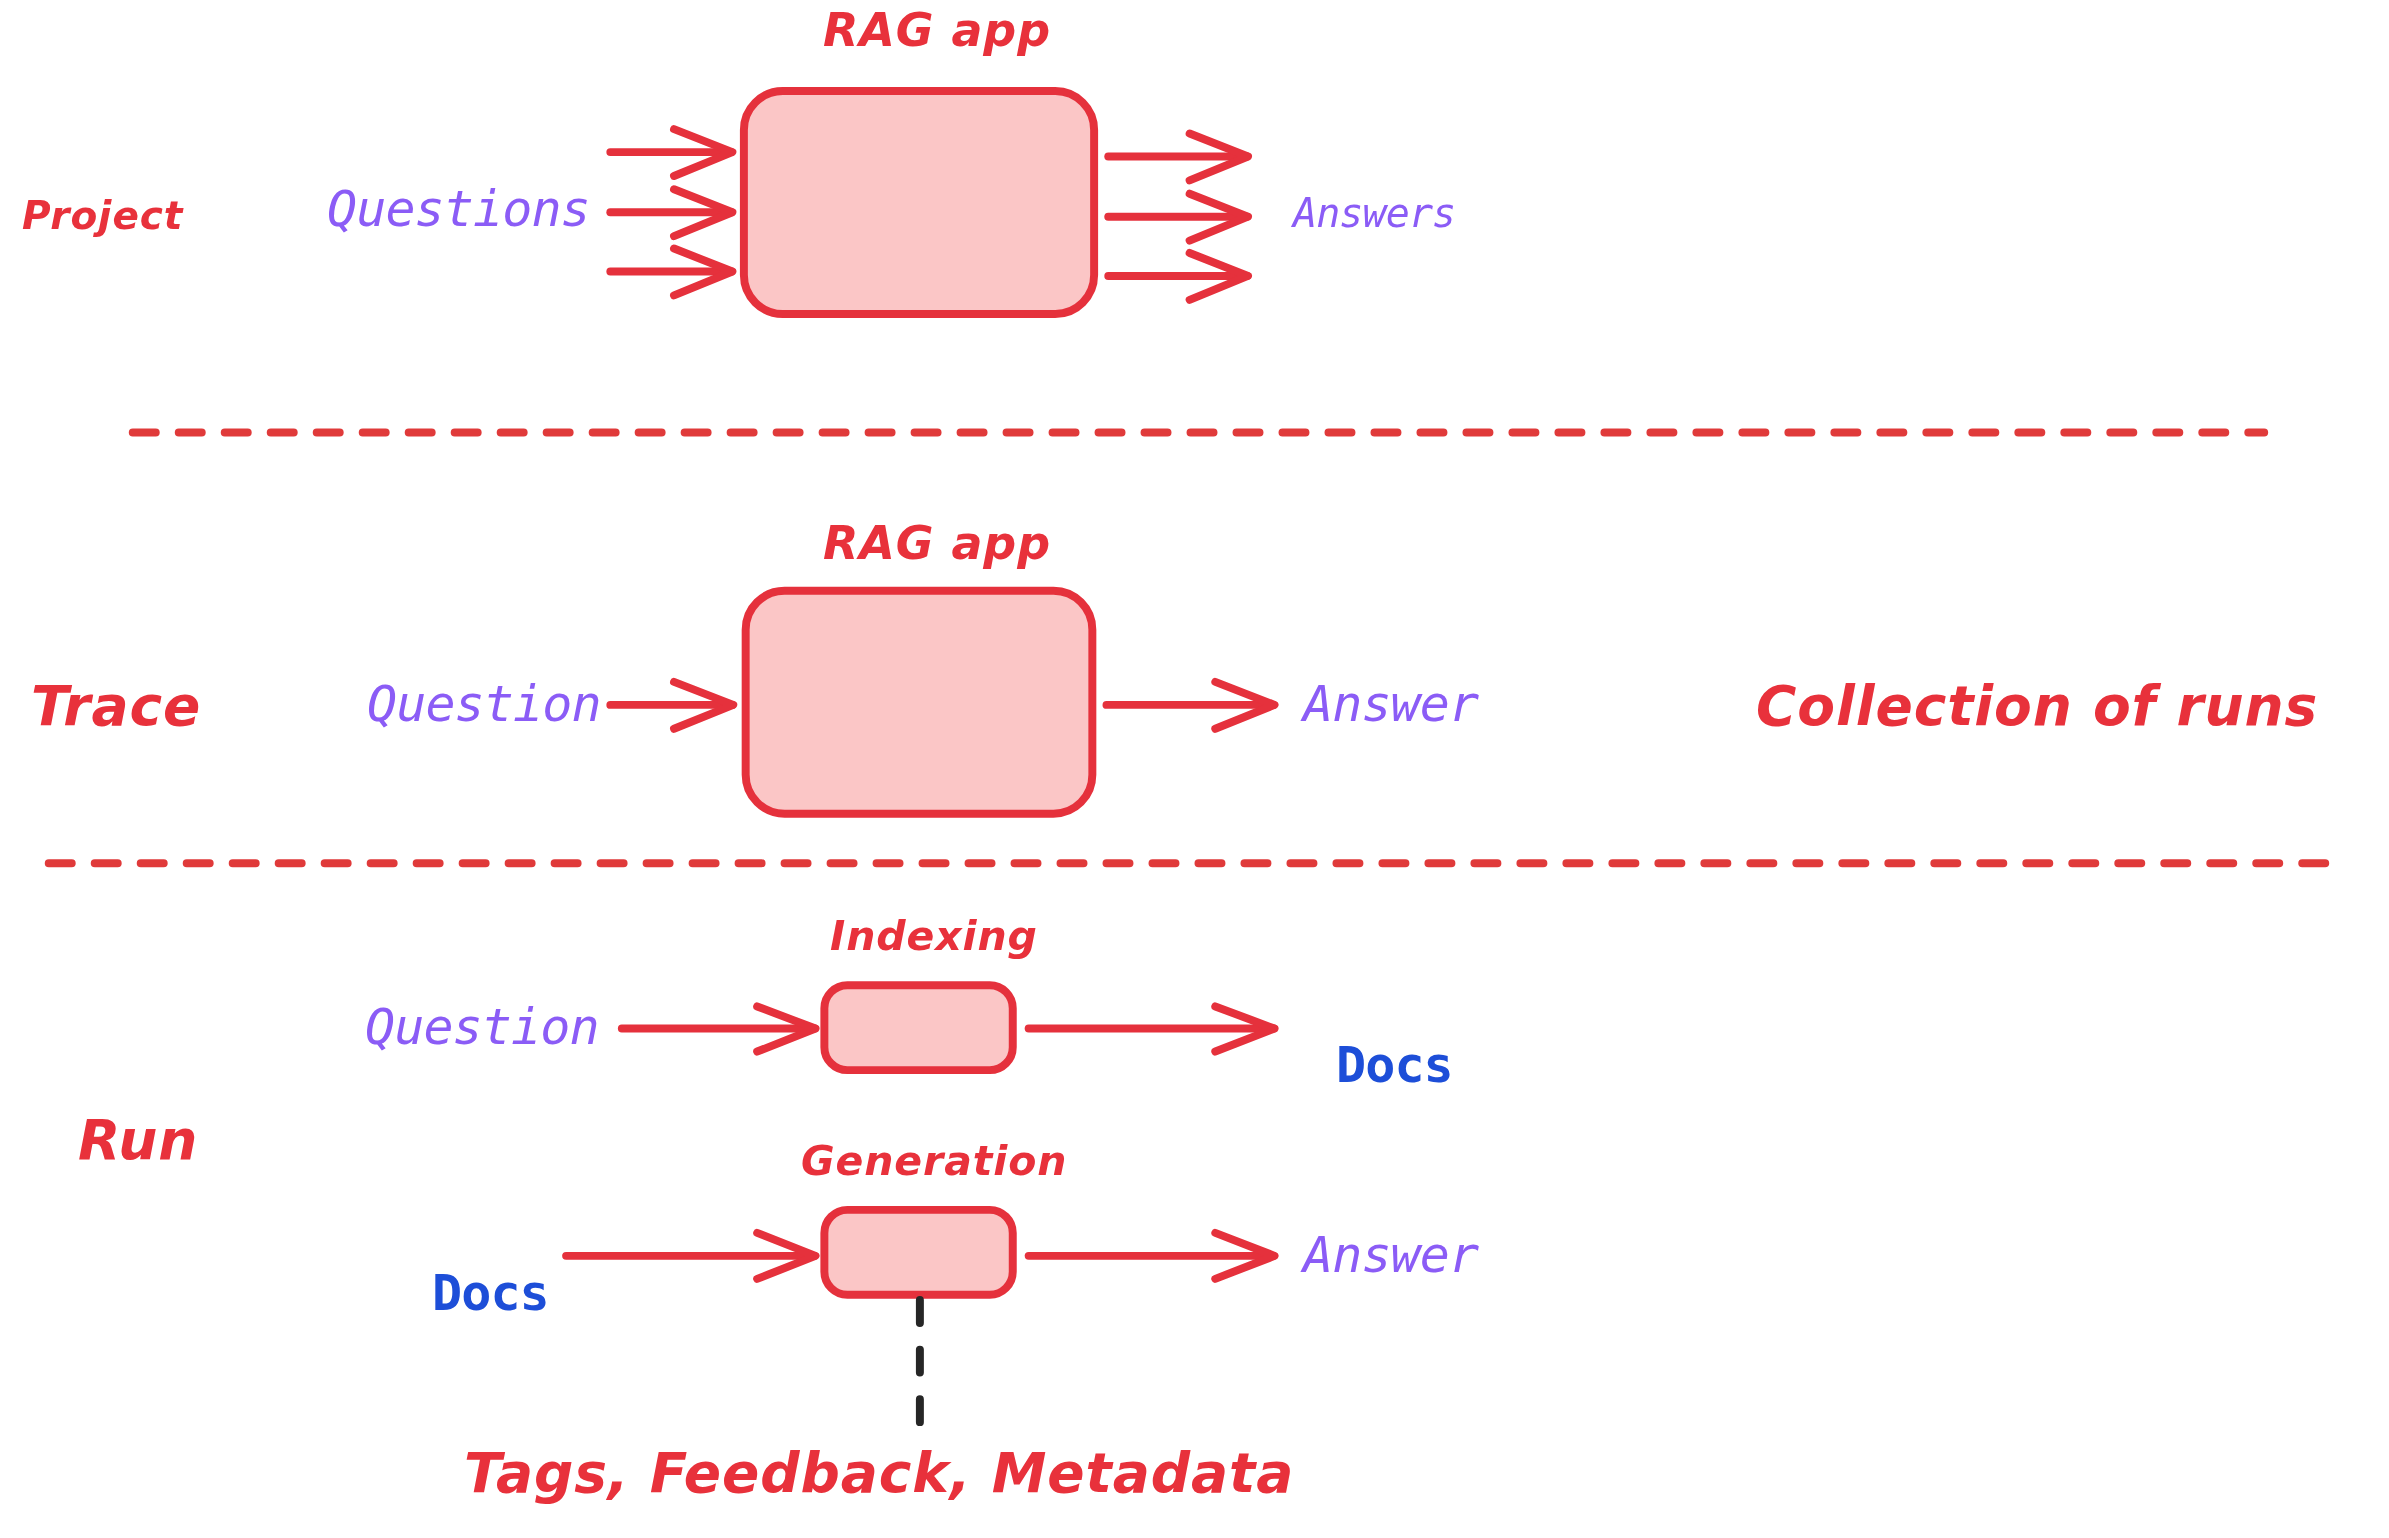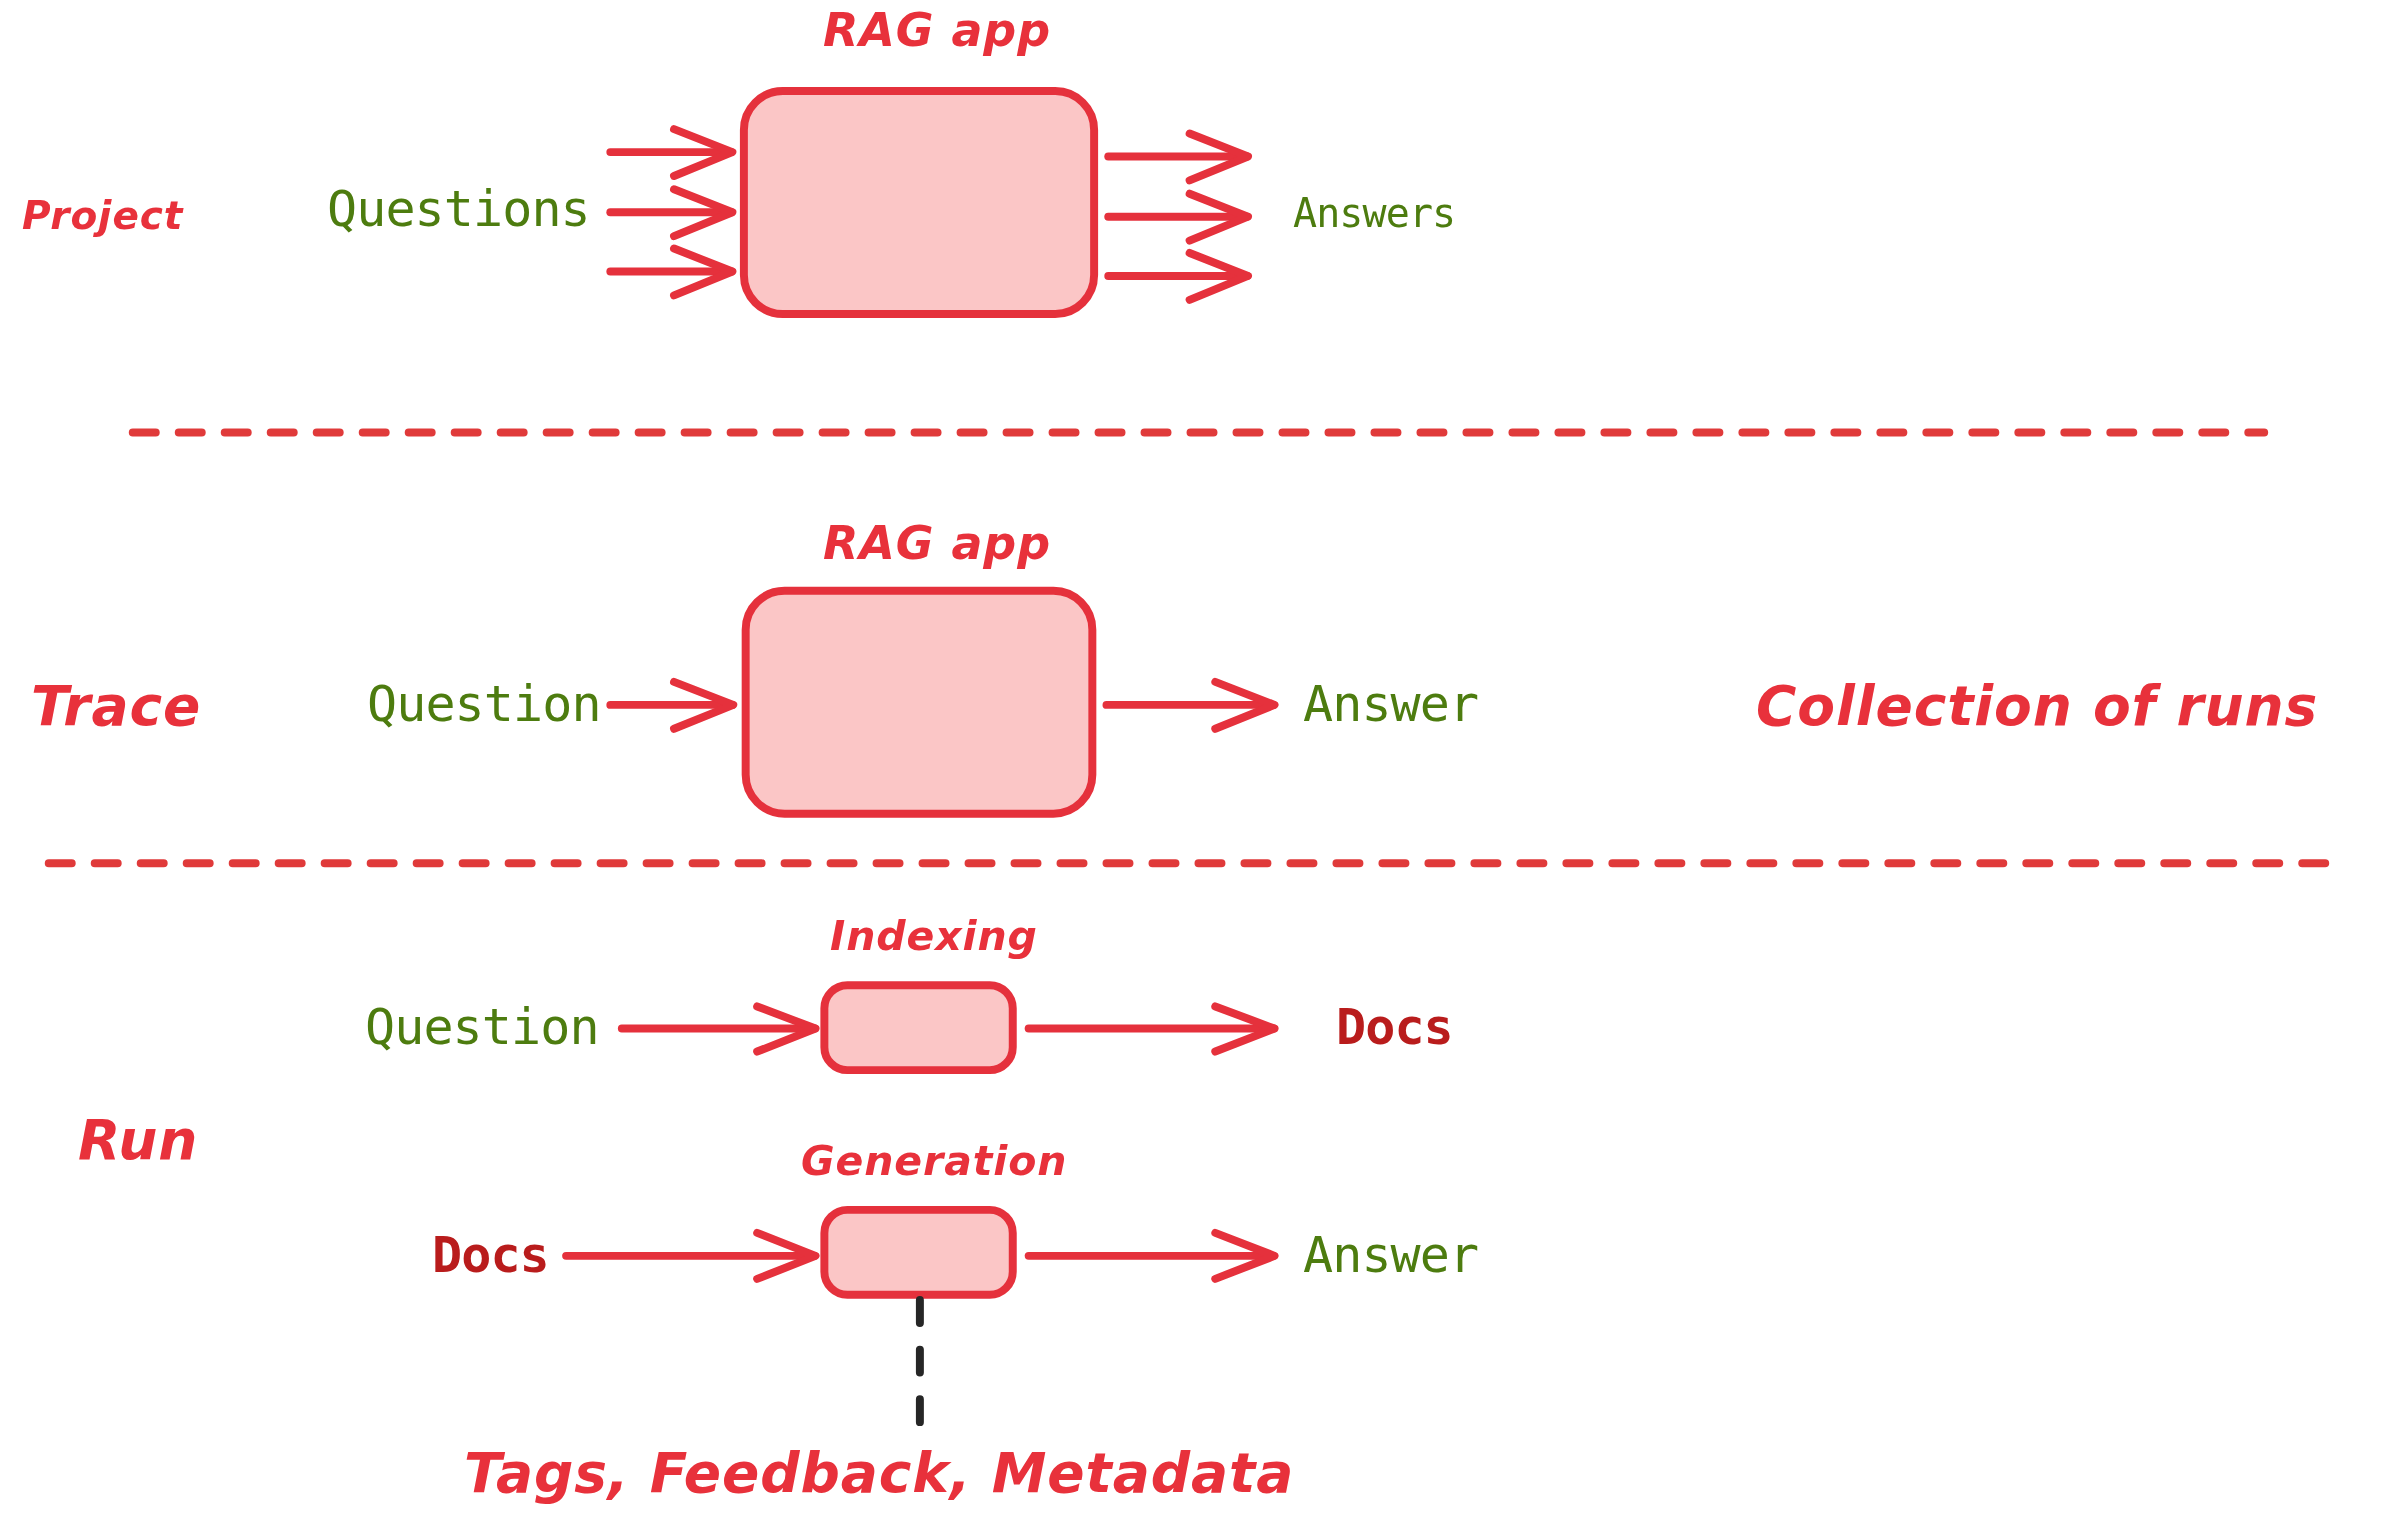--- a/index.html
+++ b/index.html
@@ -36,29 +36,31 @@
   .hand {
     font-family: "DejaVu Sans", sans-serif;
     color: #E8313B;
     font-weight: 700;
     font-style: italic;
     letter-spacing: 0.9px;
   }
   
   .mono {
     font-family: "DejaVu Sans Mono", monospace;
-    color: #4d7c0f;
+    color: #8b5cf6;
     font-weight: 400;
     letter-spacing: -0.9px;
+    font-style: italic;
   }
   .mono-red {
     font-family: "DejaVu Sans Mono", monospace;
-    color: #b91c1c;
+    color: #1d4ed8;
     font-weight: 600;
     letter-spacing: -0.9px;
+    margin-top: 38px;
   }
 </style>
 </head>
 <body>
 
 <div id="canvas">
 
   <svg class="layer" viewBox="0 0 2701 1739">
     <defs>
       <style>

